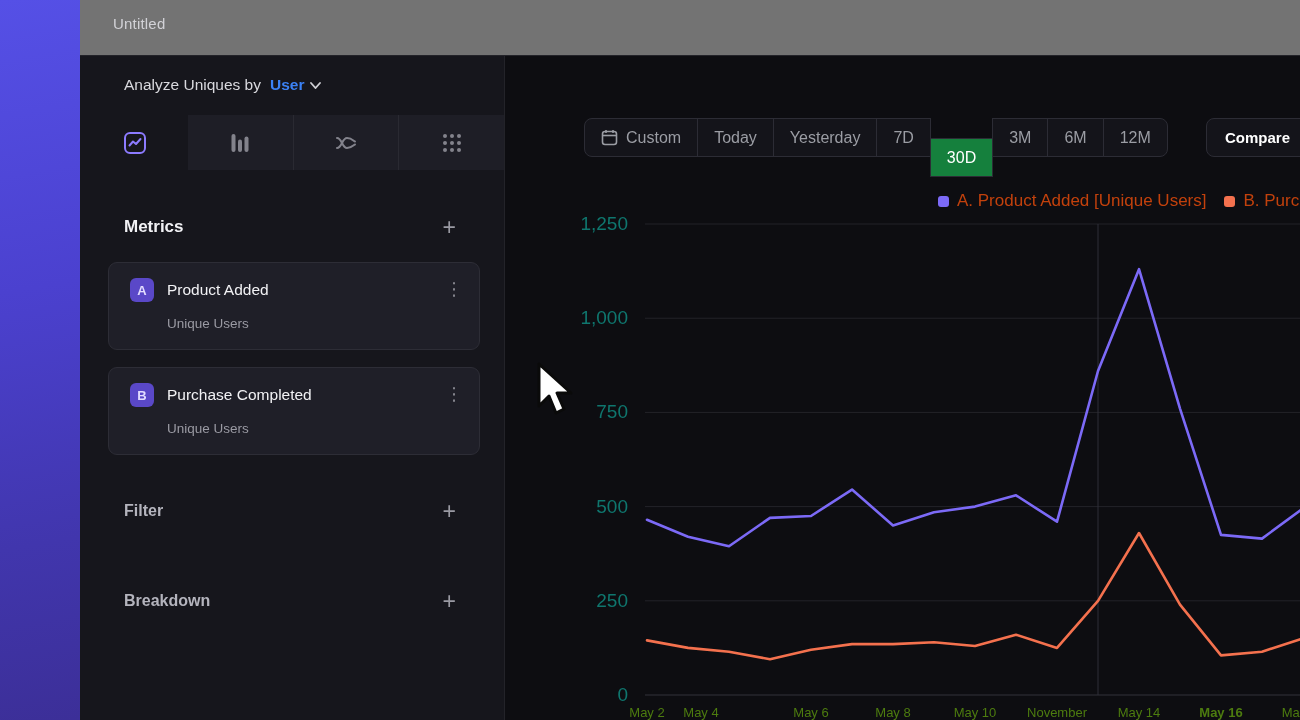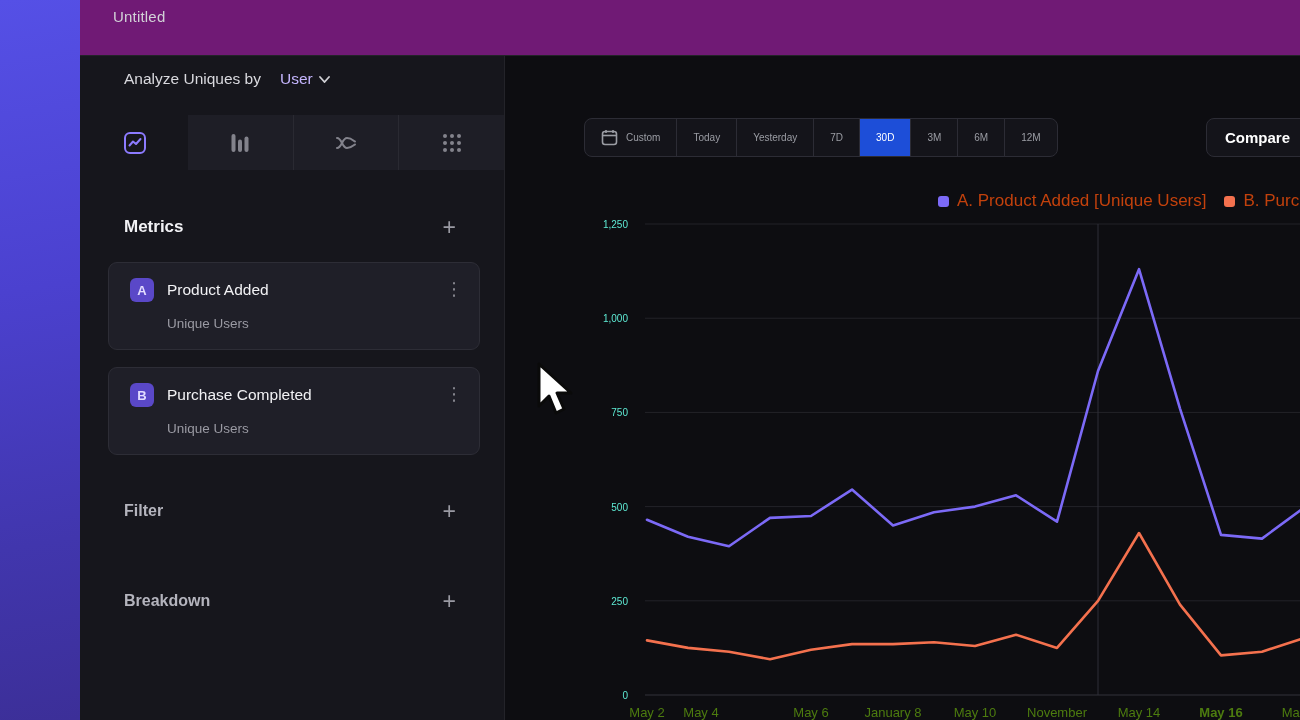--- a/index.html
+++ b/index.html
@@ -6,29 +6,29 @@
   html,body { width:1300px; height:720px; overflow:hidden; background:#0d0d11; }
   body { font-family:"Liberation Sans", sans-serif; color:#e6e6ea; }
   .stage { position:relative; width:1300px; height:720px; background:#0d0d11; overflow:hidden; }
 
   
   .brand-strip { position:absolute; left:0; top:0; width:80px; height:720px;
     background:linear-gradient(170deg,#5550e6 0%,#4b41cf 40%,#4136ad 75%,#3c2f98 100%); }
 
   
   .header { position:absolute; left:80px; top:0; width:1220px; height:56px;
-    background:#701a75; border-bottom:1px solid #232329; padding:8px 0 0 33px; }
+    background:#737373; border-bottom:1px solid #232329; padding:15px 0 0 33px; }
   .page-title { font-size:15px; color:#d2d2d7; letter-spacing:.2px; }
 
   
   .sidebar { position:absolute; left:80px; top:56px; width:425px; height:664px;
     background:#16161c; border-right:1px solid #232329; }
-  .analyze-row { position:absolute; left:44px; top:14px; height:30px; display:flex; align-items:flex-start; gap:19px; font-size:15.5px; cursor:pointer; }
+  .analyze-row { position:absolute; left:44px; top:14px; height:30px; display:flex; align-items:center; gap:9px; font-size:15.5px; cursor:pointer; }
   .analyze-label { color:#d9d9de; }
-  .analyze-value { color:#c4b5fd; font-weight:400; display:flex; align-items:center; gap:6px; }
+  .analyze-value { color:#3b82f6; font-weight:700; display:flex; align-items:center; gap:6px; }
 
   .tabstrip { position:absolute; left:3px; top:59px; width:421px; height:55px; display:flex; }
   .tab { flex:1; display:flex; align-items:center; justify-content:center; cursor:pointer; }
   .tab.inactive { background:#1e1e26; }
   .tab.inactive + .tab.inactive { border-left:1px solid #2a2a32; }
 
   .section-head { position:absolute; left:44px; width:332px; height:26px; display:flex; align-items:center; justify-content:space-between; }
   .section-head.primary { top:158px; font-size:17px; font-weight:700; color:#f2f2f5; }
   .section-head.filter { top:442px; font-size:16px; font-weight:600; color:#b4b4bd; }
   .section-head.breakdown { top:532px; font-size:16px; font-weight:600; color:#b4b4bd; }
@@ -40,38 +40,38 @@
   .badge { position:absolute; left:21px; top:15px; width:24px; height:24px; border-radius:6px;
     background:#5a48c8; color:#e2dcff; font-size:13px; font-weight:700;
     display:flex; align-items:center; justify-content:center; }
   .metric-name { position:absolute; left:58px; top:18px; font-size:15.5px; font-weight:500; color:#f2f2f5;text-align:center; }
   .metric-sub { position:absolute; left:58px; top:53px; font-size:13.5px; color:#9a9aa3; }
   .kebab { position:absolute; right:16px; top:15px; font-size:18px; color:#8b8b93; cursor:pointer; }
 
   
   .range-group { position:absolute; left:584px; top:118px; height:39px; display:flex; }
   .range-btn { background:#14141a; border:1px solid #2c2c35; margin-left:-1px; color:#9b9da4;
-    font-size:10px; font-family:inherit; padding:0 16px; display:flex; align-items:center; gap:8px;
+    font-size:16px; font-family:inherit; padding:0 16px; display:flex; align-items:center; gap:8px;
     cursor:pointer; height:39px; }
   .range-btn:first-child { border-radius:8px 0 0 8px; margin-left:0; }
   .range-btn:last-child { border-radius:0 8px 8px 0; }
-  .range-btn.active { background:#1d4ed8; color:#ffffff; }
+  .range-btn.active { background:#15803d; color:#ffffff;margin-top:20px; }
   .compare-btn { position:absolute; left:1206px; top:118px; height:39px; width:112px;
     background:#14141a; border:1px solid #2c2c35; border-radius:8px; color:#ffffff;
     font-weight:700; font-size:15px; font-family:inherit; text-align:left; padding-left:18px; cursor:pointer; }
 
   
   .legend { position:absolute; left:938px; top:191px; display:flex; gap:18px; align-items:center; white-space:nowrap; }
   .legend-item { display:flex; align-items:center; }
   .swatch { width:11px; height:11px; border-radius:3px; flex:0 0 auto; }
   .legend-label { font-size:17px; color:#c2410c; margin-left:8px; }
 
   
   .y-labels { position:absolute; left:540px; top:224px; width:88px; height:471px; }
-  .y-label { position:absolute; right:0; transform:translateY(-50%); font-size:10px; color:#5eead4; }
+  .y-label { position:absolute; right:0; transform:translateY(-50%); font-size:19px; color:#0f766e; }
   #chart-svg { position:absolute; left:645px; top:224px; overflow:visible; }
   .x-labels { position:absolute; left:0; top:705px; width:1300px; height:15px; }
   .x-label { position:absolute; width:70px; text-align:center; font-size:13px; color:#4d7c0f; }
 
   .cursor { position:absolute; left:536px; top:362px; z-index:10; pointer-events:none; }
 </style>
 </head>
 <body>
 
 <div class="stage">
@@ -224,21 +224,21 @@
         <line x1="0" y1="94.19999999999999" x2="656" y2="94.19999999999999" stroke="#232329" stroke-width="1"></line>
         <line x1="0" y1="0" x2="656" y2="0" stroke="#232329" stroke-width="1"></line>
         <line x1="453" y1="0" x2="453" y2="471" stroke="#2e2e38" stroke-width="1"></line>
         <polyline points="2,295.8 43,312.7 84,322.2 125,293.9 166,292.0 207,265.6 248,301.4 289,288.3 330,282.6 371,271.3 412,297.7 453,147.0 494,45.2 535,184.6 576,310.9 617,314.6 658,284.5" fill="none" stroke="#7c6af7" stroke-width="2.6" stroke-linejoin="round" stroke-linecap="round"></polyline>
         <polyline points="2,416.4 43,423.9 84,427.7 125,435.2 166,425.8 207,420.1 248,420.1 289,418.2 330,422.0 371,410.7 412,423.9 453,376.8 494,309.0 535,380.6 576,431.4 617,427.7 658,414.5" fill="none" stroke="#f4714e" stroke-width="2.6" stroke-linejoin="round" stroke-linecap="round"></polyline>
       </svg>
     <div class="x-labels" id="x-labels">
         <div class="x-label" style="left: 612px;">May 2</div>
         <div class="x-label" style="left: 666px;">May 4</div>
         <div class="x-label" style="left: 776px;">May 6</div>
-        <div class="x-label" style="left: 858px;">January 8</div>
+        <div class="x-label" style="left: 858px;">May 8</div>
         <div class="x-label" style="left: 940px;">May 10</div>
         <div class="x-label" style="left: 1022px;">November 12</div>
         <div class="x-label" style="left: 1104px;">May 14</div>
         <div class="x-label" style="left: 1186px; font-weight: bold;">May 16</div>
         <div class="x-label" style="left: 1268px;">May 18</div>
       </div>
 
   </main>
 
   <svg class="cursor" width="46" height="56" viewBox="0 0 46 56">

